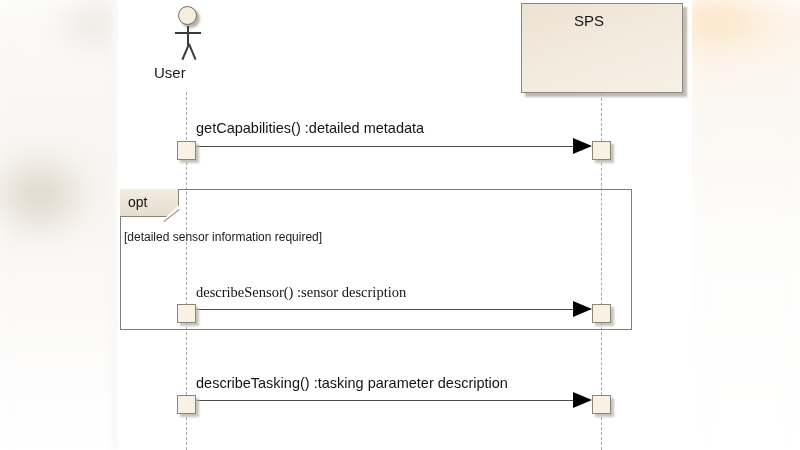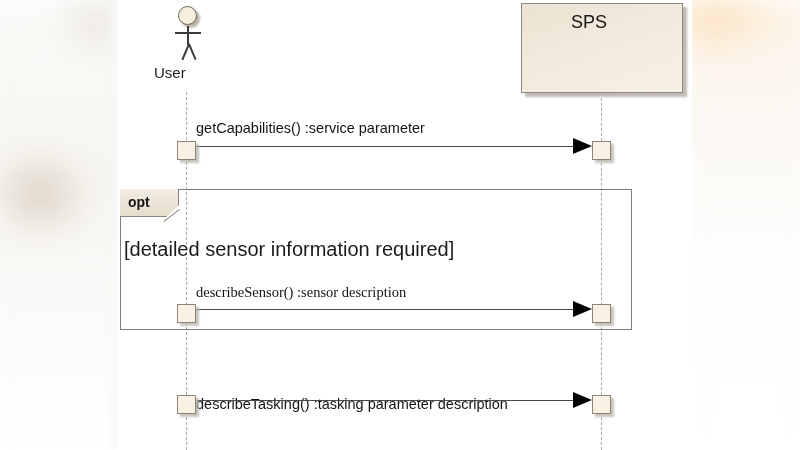--- a/index.html
+++ b/index.html
@@ -150,21 +150,21 @@
     box-sizing: border-box;
     border: 1.4px solid #8d8780;
     background: linear-gradient(160deg, #ece2d3 0%, #f2eadd 45%, #f7f0e5 100%);
   }
   #participant-sps-label {
     position: absolute;
     left: 0;
     top: 9px;
     width: 136px;
     text-align: center;
-    font-size: 18px;
+    font-size: 15px;
     color: #141414;
     white-space: nowrap;
   }
 
   
   .lifeline {
     position: absolute;
     width: 0;
     border-left: 1.3px dashed #a9a9a9;
   }
@@ -200,32 +200,31 @@
     height: 18px;
     border-bottom: 1.1px solid #8a8378;
     transform-origin: left bottom;
     transform: rotate(-38deg);
   }
   #fragment-opt-label {
     position: absolute;
     left: 128px;
     top: 194px;
     font-size: 14px;
-    font-weight: bold;
+    font-weight: normal;
     color: #151515;
     white-space: nowrap;
   }
   #fragment-opt-guard {
     position: absolute;
     left: 124px;
     top: 230px;
-    font-size: 20px;
+    font-size: 12px;
     color: #1b1b1b;
     white-space: nowrap;
-    margin-top: 8px;
   }
 
   
   .message-line {
     position: absolute;
     height: 0;
     border-top: 1.4px solid #4a4a4a;
   }
   .message-arrowhead {
     position: absolute;
@@ -292,21 +291,21 @@
     <div class="actor-leg right"></div>
     <div id="actor-user-label">User</div>
   </div>
 
   <div id="participant-sps">
     <div class="sps-shadow"></div>
     <div class="sps-body"></div>
     <div id="participant-sps-label">SPS</div>
   </div>
 
-  <div class="message-label" style="left:196px; top:120px;">getCapabilities() :service parameter</div>
+  <div class="message-label" style="left:196px; top:120px;">getCapabilities() :detailed metadata</div>
   <div class="message-line" style="left:189px; top:146px; width:394px;"></div>
   <div class="message-arrowhead" style="left:573px; top:138px;"></div>
   <div class="activation" style="left:177px; top:141px;">
     <div class="act-shadow"></div>
     <div class="act-body"></div>
   </div>
   <div class="activation" style="left:592px; top:141px;">
     <div class="act-shadow"></div>
     <div class="act-body"></div>
   </div>
@@ -322,21 +321,21 @@
   <div class="message-arrowhead" style="left:573px; top:301px;"></div>
   <div class="activation" style="left:177px; top:304px;">
     <div class="act-shadow"></div>
     <div class="act-body"></div>
   </div>
   <div class="activation" style="left:592px; top:304px;">
     <div class="act-shadow"></div>
     <div class="act-body"></div>
   </div>
 
-  <div class="message-label" style="left:196px; top:375px;margin-top:21px;">describeTasking() :tasking parameter description</div>
+  <div class="message-label" style="left:196px; top:375px;">describeTasking() :tasking parameter description</div>
   <div class="message-line" style="left:189px; top:400px; width:394px;"></div>
   <div class="message-arrowhead" style="left:573px; top:392px;"></div>
   <div class="activation" style="left:177px; top:395px;">
     <div class="act-shadow"></div>
     <div class="act-body"></div>
   </div>
   <div class="activation" style="left:592px; top:395px;">
     <div class="act-shadow"></div>
     <div class="act-body"></div>
   </div>

